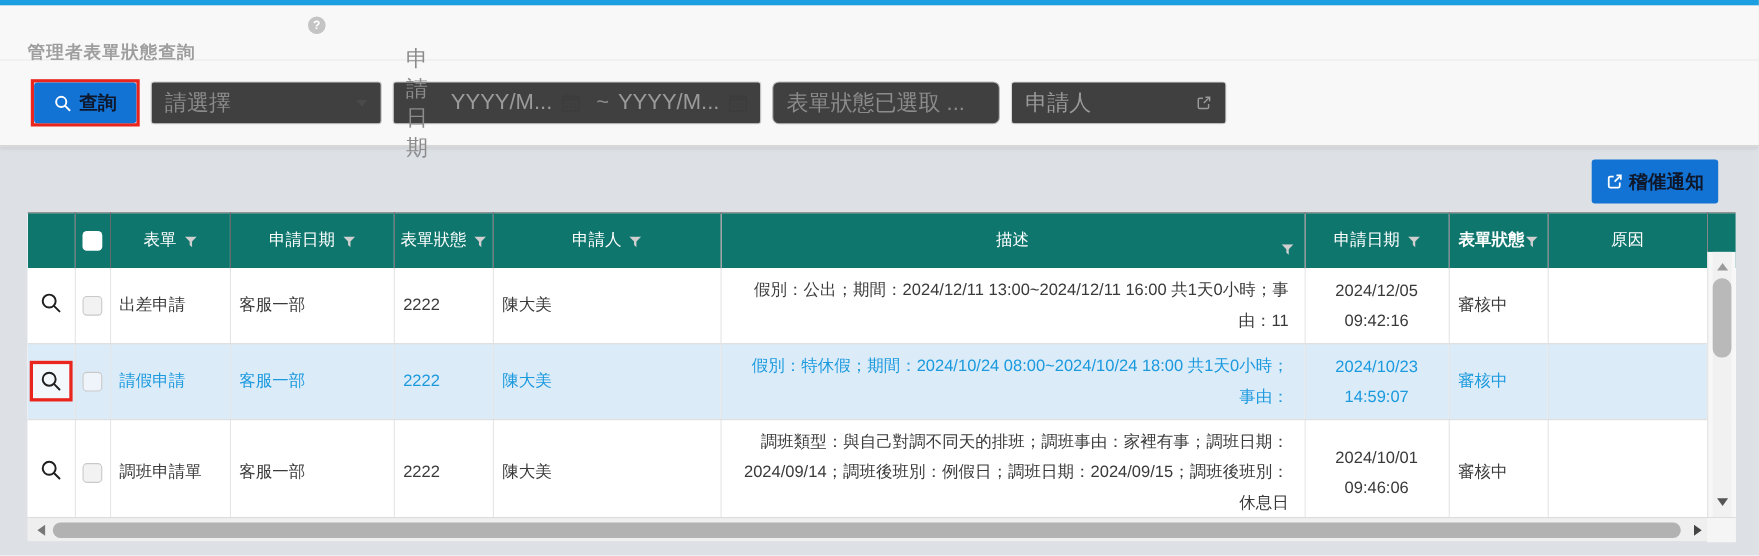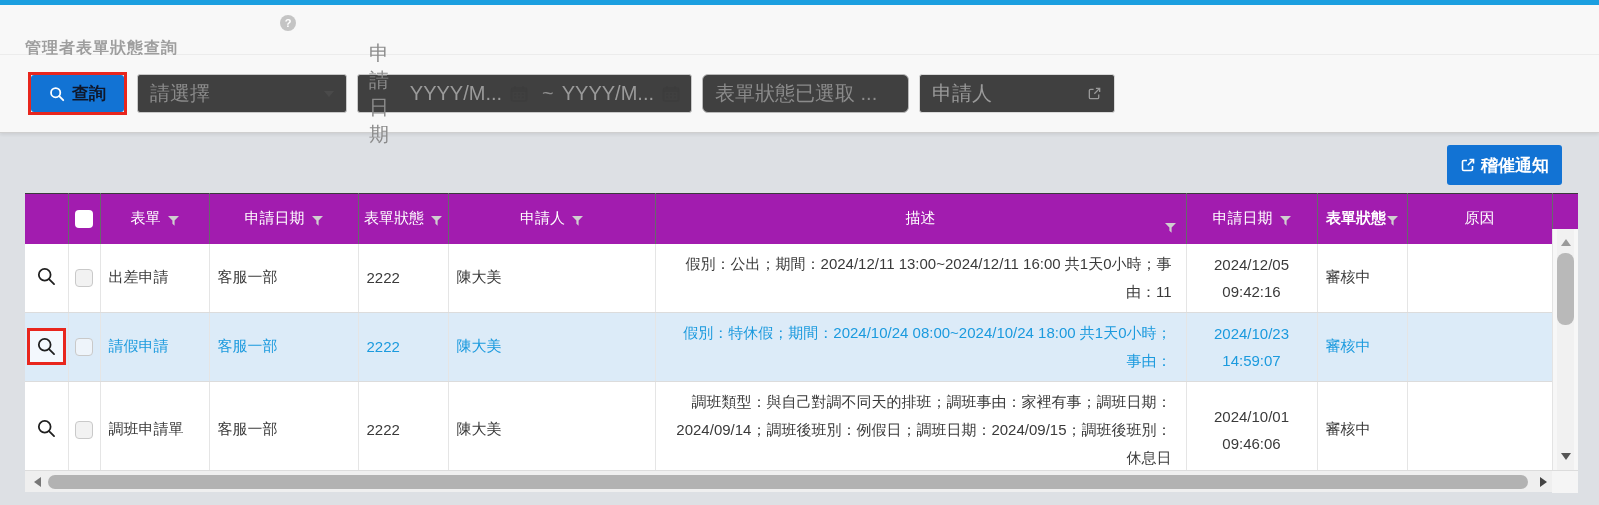--- a/index.html
+++ b/index.html
@@ -21,26 +21,26 @@
   .fld { height:39px; background:#404040; display:flex; align-items:center; font-size:20px; color:#8b8b8b; }
   .fld-select { width:210px; border:1px solid #c9c9c9; border-radius:3px; padding:0 12px; justify-content:space-between; }
   .caret-down { width:0; height:0; border-left:5px solid transparent; border-right:5px solid transparent; border-top:6px solid #4a4a4a; }
   .fld-dates { width:335px; border:1px solid #c9c9c9; border-radius:3px; padding:0 11px; gap:8px; }
   .ph { color:#9a9a9a; }
   .fld-status { width:207px; border:1px solid #b9b9b9; border-radius:6px; padding:0 12px; }
   .fld-applicant { width:196px; border:1px solid #d9d9d9; border-radius:3px; padding:0 12px; justify-content:space-between; color:#9a9a9a; }
 
   
   .toolbar { position:absolute; top:145px; right:37px; display:flex; gap:17px; }
-  .btn-action { display:flex; align-items:center; justify-content:center; gap:5px; height:40px; padding:0 13px; background:#1273d4; border:none; border-radius:3px; color:#ffffff; font-size:17px; font-weight:bold; cursor:pointer; }
+  .btn-action { display:flex; align-items:center; justify-content:center; gap:5px; height:40px; padding:0 13px; background:#1273d4; border:none; border-radius:3px; color:#0f172a; font-size:17px; font-weight:bold; cursor:pointer; }
 
   
   .table-wrap { position:absolute; left:25px; top:193px; width:1553px; height:277px; background:#fff; overflow:hidden; }
   table { border-collapse:collapse; table-layout:fixed; width:1553px; font-size:15px; color:#3a3a3a; }
-  thead th { background:#a21caf; color:#fff; font-weight:normal; font-size:15px; height:50px; border-right:1px solid #67686c; border-top:1px solid #3a3a3c; text-align:center; position:relative; }
+  thead th { background:#0f766e; color:#fff; font-weight:normal; font-size:15px; height:50px; border-right:1px solid #67686c; border-top:1px solid #3a3a3c; text-align:center; position:relative; }
   thead th.no-div { border-right:none; }
   tbody td { border-bottom:1px solid #dcdcdc; border-right:1px solid #e5e5e5; vertical-align:middle; }
   tbody td.sb-col { background:#f7f7f7; border-right:none; }
   tr.r1 td { height:67px; }
   tr.r2 td { height:67px; }
   tr.r3 td { height:86px; }
   tr.r4 td { height:64px; vertical-align:top; padding-top:6px; }
   .c-center { text-align:center; }
   .c-pad { padding-left:8px;margin-left:48px; }
   .c-desc { padding:6px 14px 6px 13px; line-height:28px; text-align:right; }

